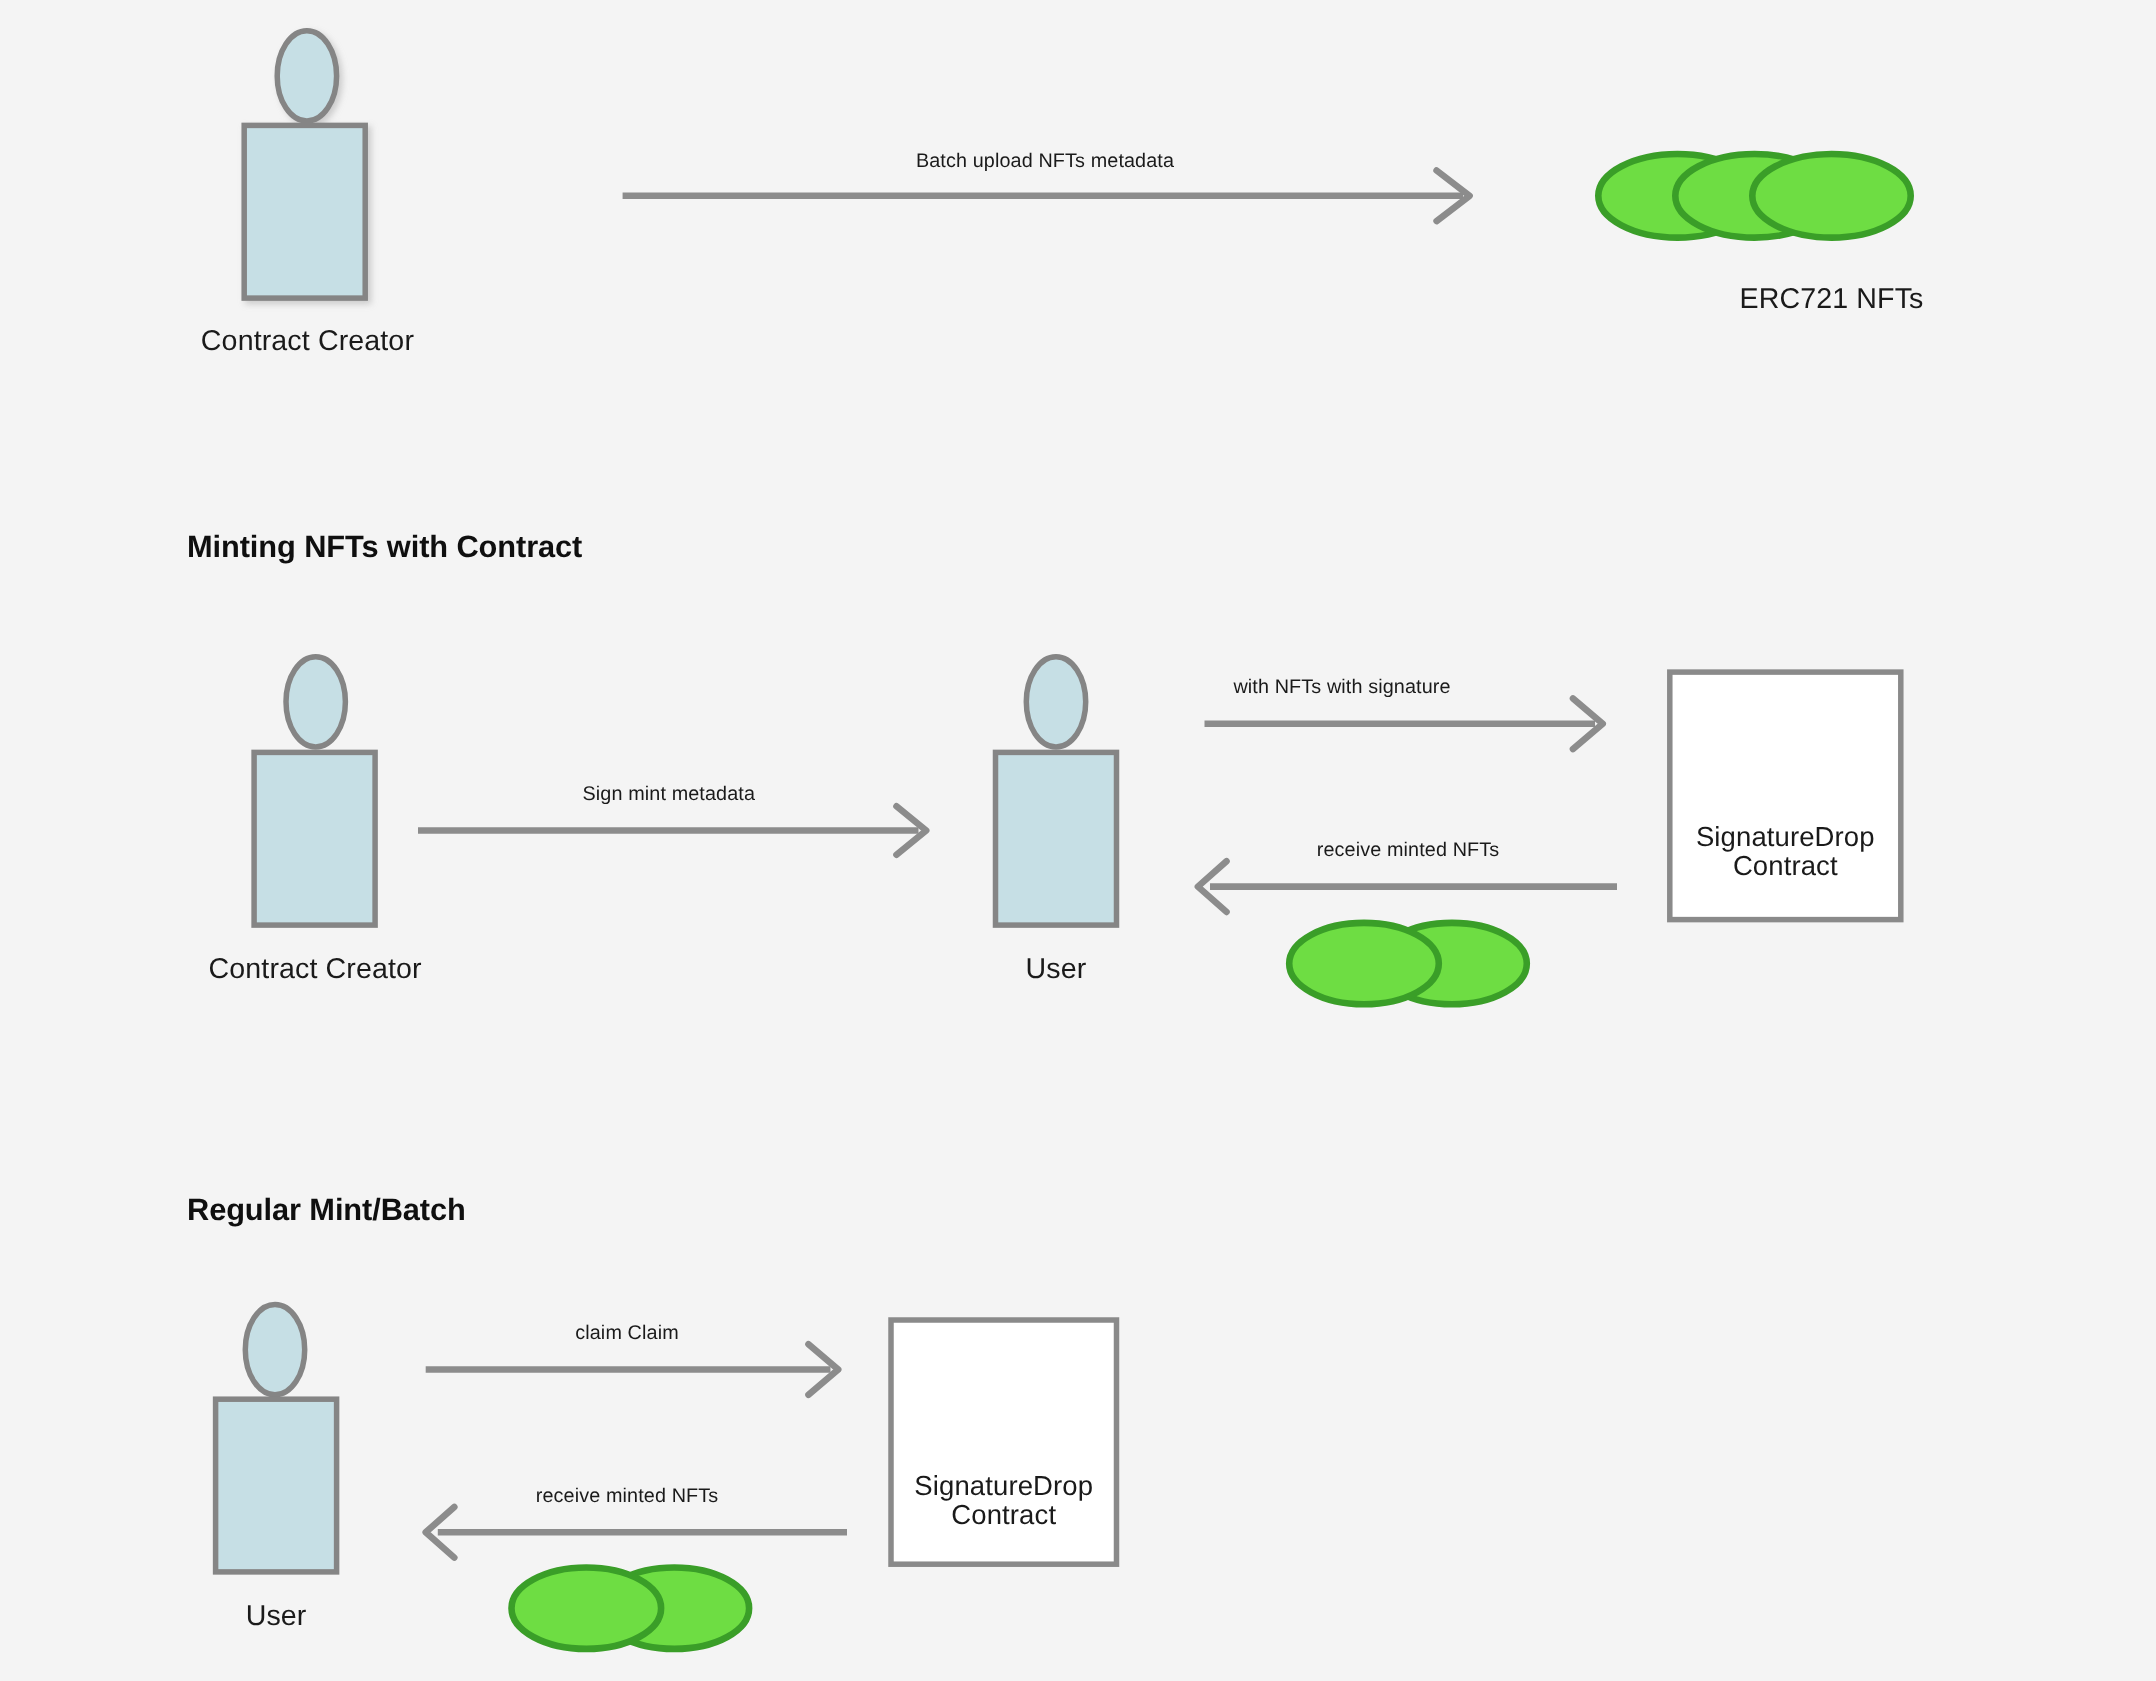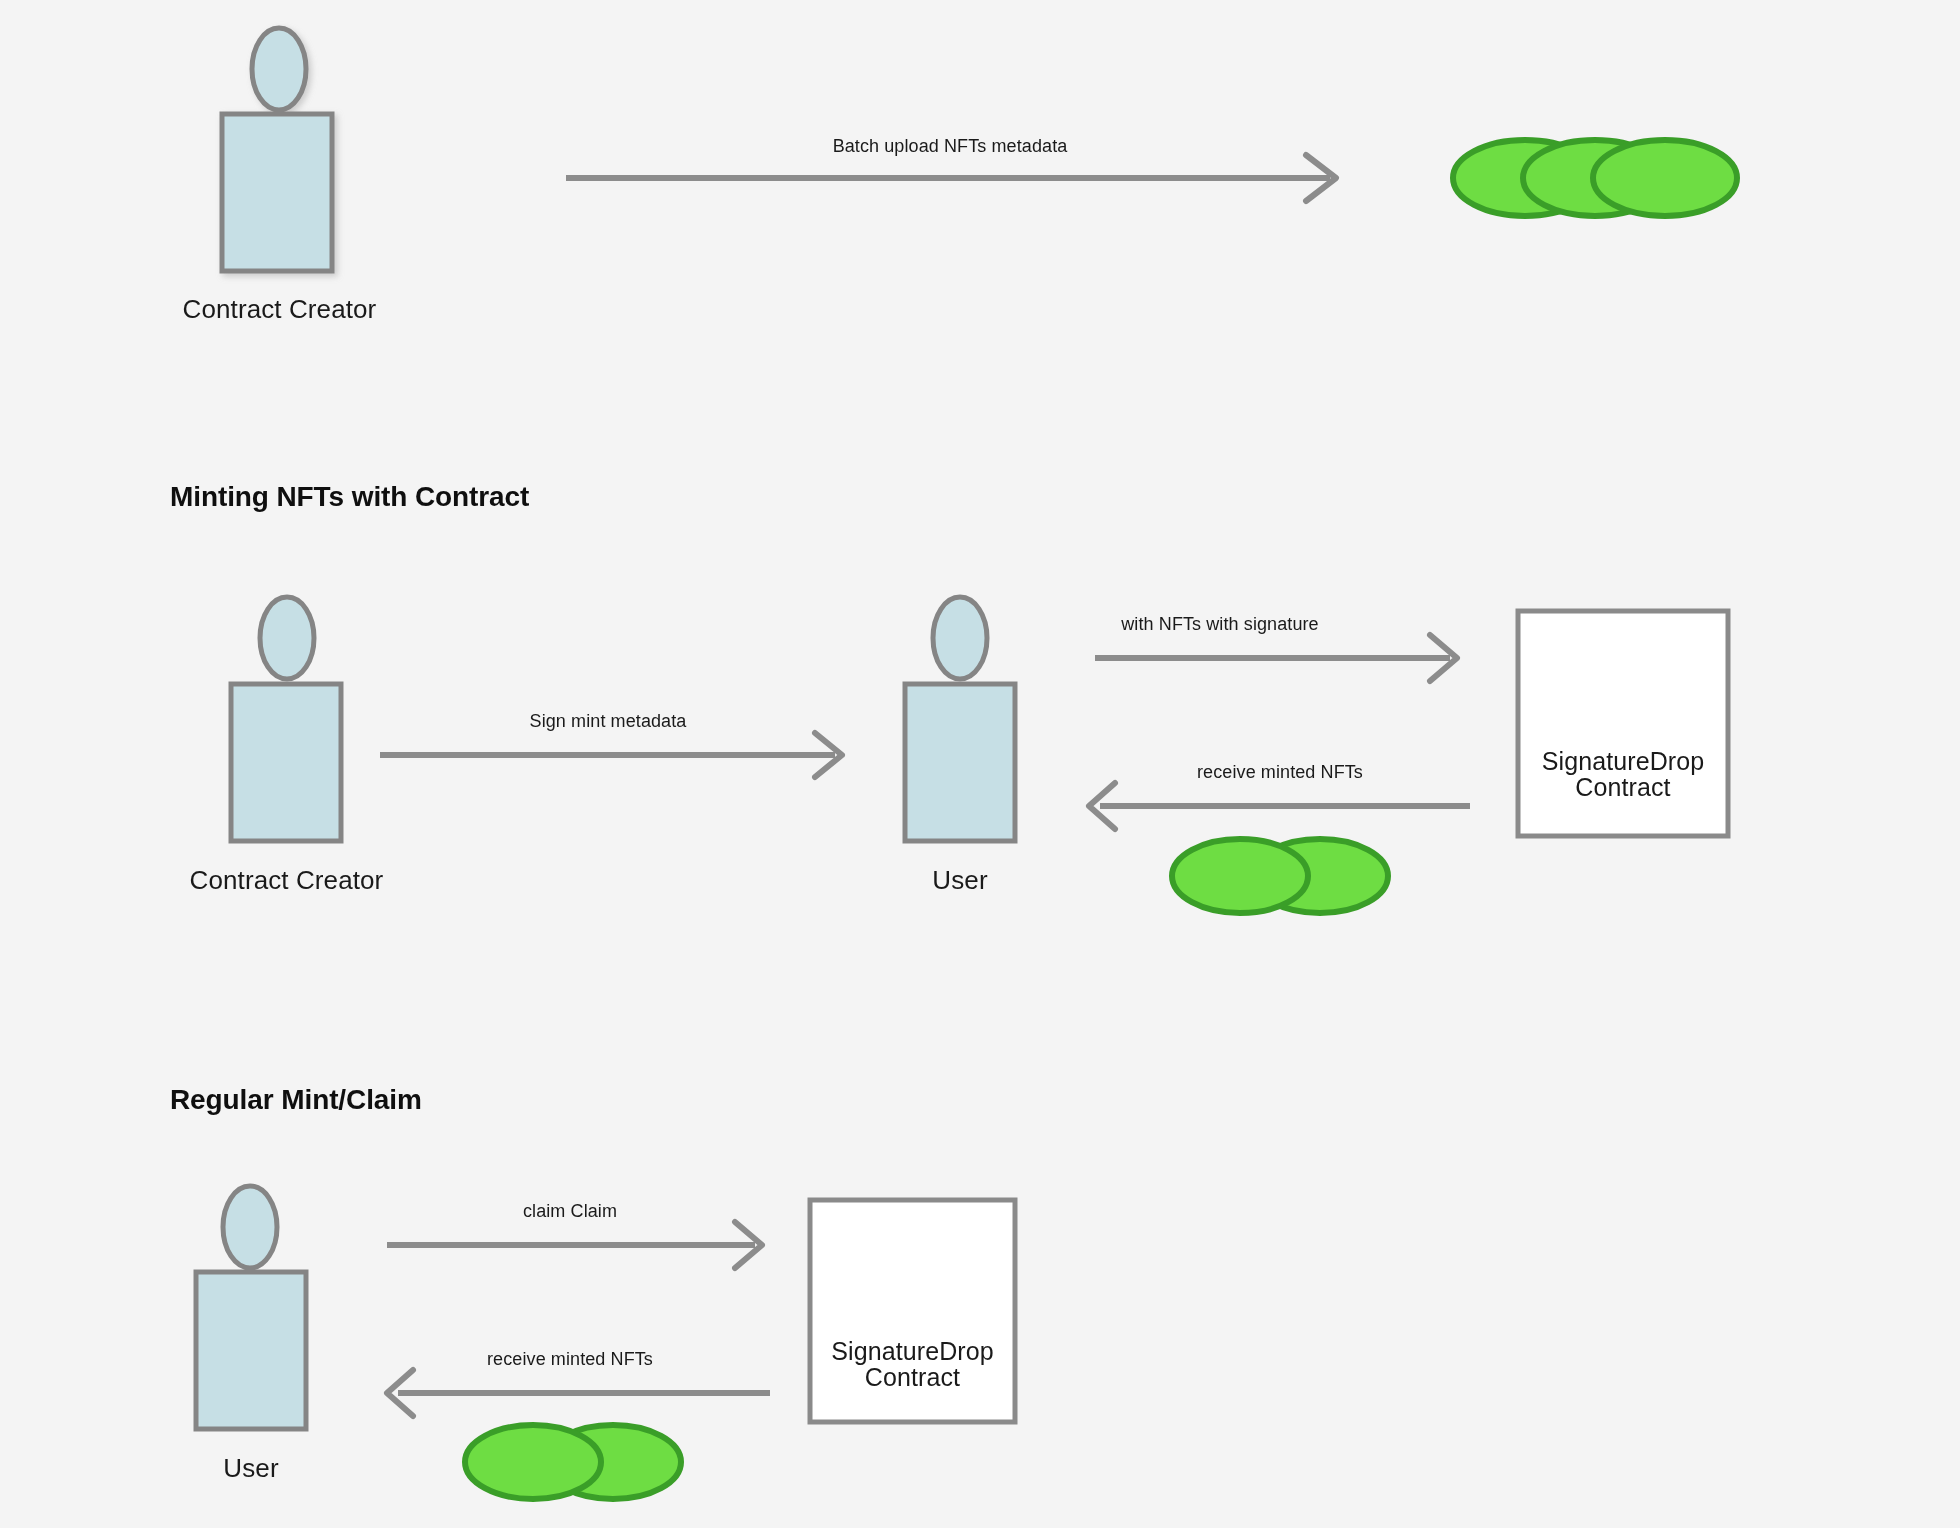--- a/index.html
+++ b/index.html
@@ -138,37 +138,38 @@
     <g>
       <ellipse cx="613" cy="1462" rx="68" ry="37" fill="#6edd43" stroke="#3a9e28" stroke-width="6"></ellipse>
       <ellipse cx="533" cy="1462" rx="68" ry="37" fill="#6edd43" stroke="#3a9e28" stroke-width="6"></ellipse>
     </g>
   </svg>
 
   <div class="lbl lbl-actor" style="left:127px; top:293px; width:305px;">Contract Creator</div>
 
   <div class="lbl lbl-edge" style="left:600px; top:135px; width:700px;">Batch upload NFTs metadata</div>
 
+  <div class="lbl lbl-actor" style="left:1445px; top:255px; width:440px;">ERC721 NFTs</div>
 
   <div class="section-title" style="left:170px; top:481px;">Minting NFTs with Contract</div>
 
   <div class="lbl lbl-actor" style="left:134px; top:864px; width:305px;">Contract Creator</div>
 
   <div class="lbl lbl-actor" style="left:860px; top:864px; width:200px;">User</div>
 
   <div class="lbl lbl-edge" style="left:408px; top:710px; width:400px;">Sign mint metadata</div>
 
   <div class="lbl lbl-edge" style="left:1000px; top:613px; width:440px;">with NFTs with signature</div>
 
   <div class="lbl lbl-edge" style="left:1070px; top:761px; width:420px;">receive minted NFTs</div>
 
   <div class="lbl lbl-box" style="left:1518px; top:700px; width:210px;">SignatureDrop</div>
   <div class="lbl lbl-box" style="left:1518px; top:726px; width:210px;">Contract</div>
 
-  <div class="section-title" style="left:170px; top:1084px;">Regular Mint/Claim</div>
+  <div class="section-title" style="left:170px; top:1084px;">Regular Mint/Batch</div>
 
   <div class="lbl lbl-actor" style="left:151px; top:1452px; width:200px;">User</div>
 
   <div class="lbl lbl-edge" style="left:380px; top:1200px; width:380px;">claim Claim</div>
 
   <div class="lbl lbl-edge" style="left:360px; top:1348px; width:420px;">receive minted NFTs</div>
 
   <div class="lbl lbl-box" style="left:810px; top:1290px; width:205px;">SignatureDrop</div>
   <div class="lbl lbl-box" style="left:810px; top:1316px; width:205px;">Contract</div>
 

